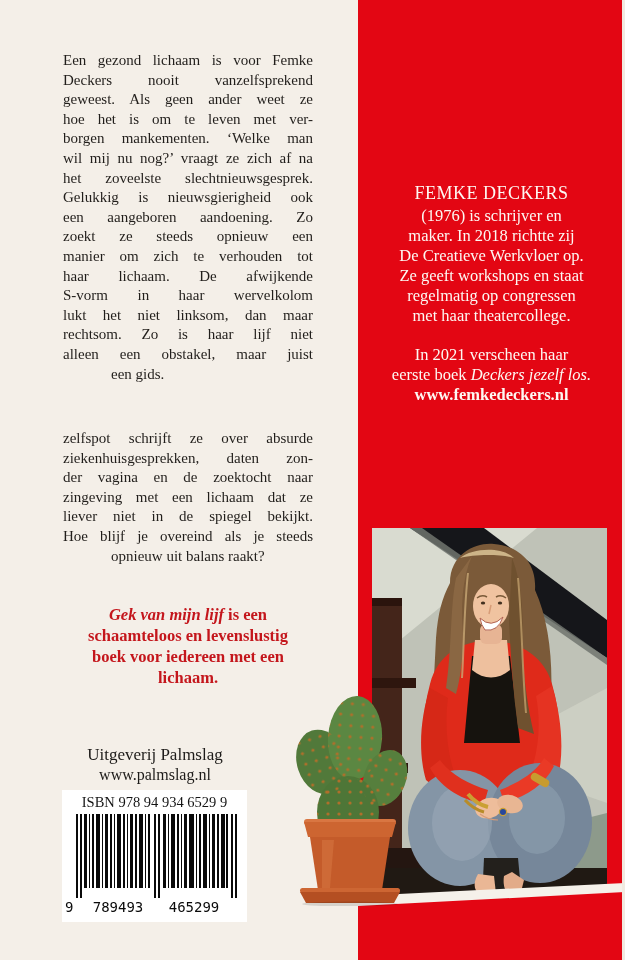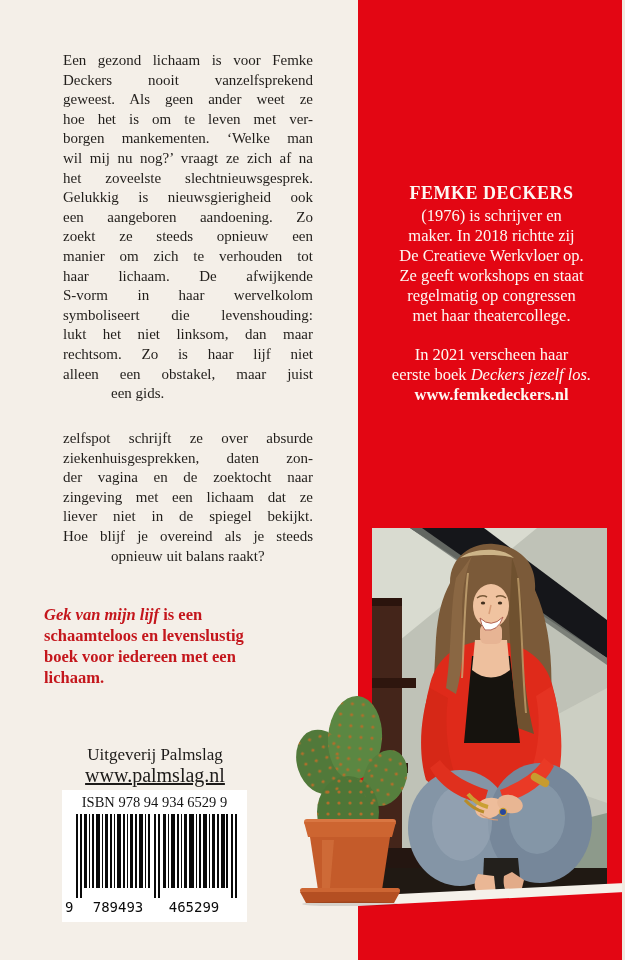--- a/index.html
+++ b/index.html
@@ -12,45 +12,45 @@
   .para {
     position:absolute; left:63px; width:250px;
     font-size:15px; line-height:19.6px; color:#211e1b;
   }
   .jline { text-align:justify; text-align-last:justify; }
   .para .jline:last-child { text-align-last:left;margin-left:48px; }
   #para1 { top:51px; }
   #para2 { top:429px; }
   .blurb {
     position:absolute; left:44px; top:604px; width:288px;
-    color:#c4161c; font-weight:bold;
+    text-align:center; color:#c4161c; font-weight:bold;
     font-size:16.5px; line-height:21px;
   }
   .blurb .ital { font-style:italic; }
   .blurb .rest { white-space:pre-line; }
   .publisher {
     position:absolute; left:40px; top:744px; width:230px; text-align:center;
     color:#1d1b19;
   }
   .publisher .pub-name { font-weight:normal; font-size:17px; line-height:21px; }
-  .publisher .pub-site { font-size:20px; line-height:20px;text-decoration:underline; }
+  .publisher .pub-site { font-size:16px; line-height:20px; }
   .barcode-box {
     position:absolute; left:62px; top:790px; width:185px; height:113px;
     background:#0369a1;
   }
   
   .red-panel {
     position:absolute; left:358px; top:0; width:267px; height:960px;
     background:#e30613; z-index:1;
   }
   .author-block {
     position:absolute; top:182px; left:6px; right:6px;
     text-align:center; color:#fdf8f3;
   }
-  .author-name { font-weight:bold; font-size:18px; letter-spacing:.5px; line-height:22px; }
+  .author-name { font-weight:normal; font-size:18px; letter-spacing:.5px; line-height:22px; }
   .bio { font-size:16.5px; line-height:20px; white-space:pre-line; }
   .bio1 { margin-top:2px; }
   .bio2 { margin-top:18px; }
   .bio3 { margin-top:19px; font-size:16.5px; line-height:20px; }
   .bio3 .ital { font-style:italic; }
   .site-line { font-weight:bold; }
   .photo-frame {
     position:absolute; left:14px; top:528px; width:235px; height:372px;
     clip-path:polygon(0 0, 235px 0, 235px 358px, 0 371px);
   }
@@ -74,21 +74,20 @@
     <div class="jline">hoe het is om te leven met ver-</div>
     <div class="jline">borgen mankementen. ‘Welke man</div>
     <div class="jline">wil mij nu nog?’ vraagt ze zich af na</div>
     <div class="jline">het zoveelste slechtnieuwsgesprek.</div>
     <div class="jline">Gelukkig is nieuwsgierigheid ook</div>
     <div class="jline">een aangeboren aandoening. Zo</div>
     <div class="jline">zoekt ze steeds opnieuw een</div>
     <div class="jline">manier om zich te verhouden tot</div>
     <div class="jline">haar lichaam. De afwijkende</div>
     <div class="jline">S-vorm in haar wervelkolom</div>
-    <div class="jline">symboliseert die levenshouding:</div>
     <div class="jline">lukt het niet linksom, dan maar</div>
     <div class="jline">rechtsom. Zo is haar lijf niet</div>
     <div class="jline">alleen een obstakel, maar juist</div>
     <div class="jline">een gids.</div>
   </div>
 
 <div class="para" id="para2">
     <div class="jline">zelfspot schrijft ze over absurde</div>
     <div class="jline">ziekenhuisgesprekken, daten zon-</div>
     <div class="jline">der vagina en de zoektocht naar</div>

